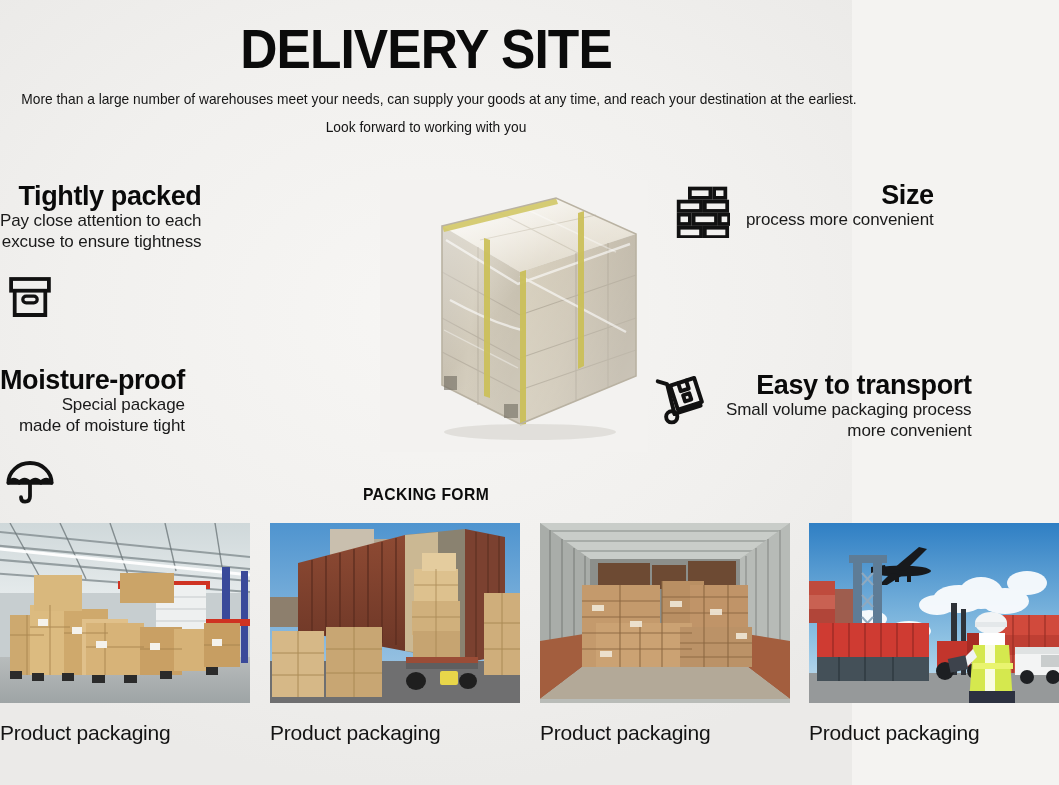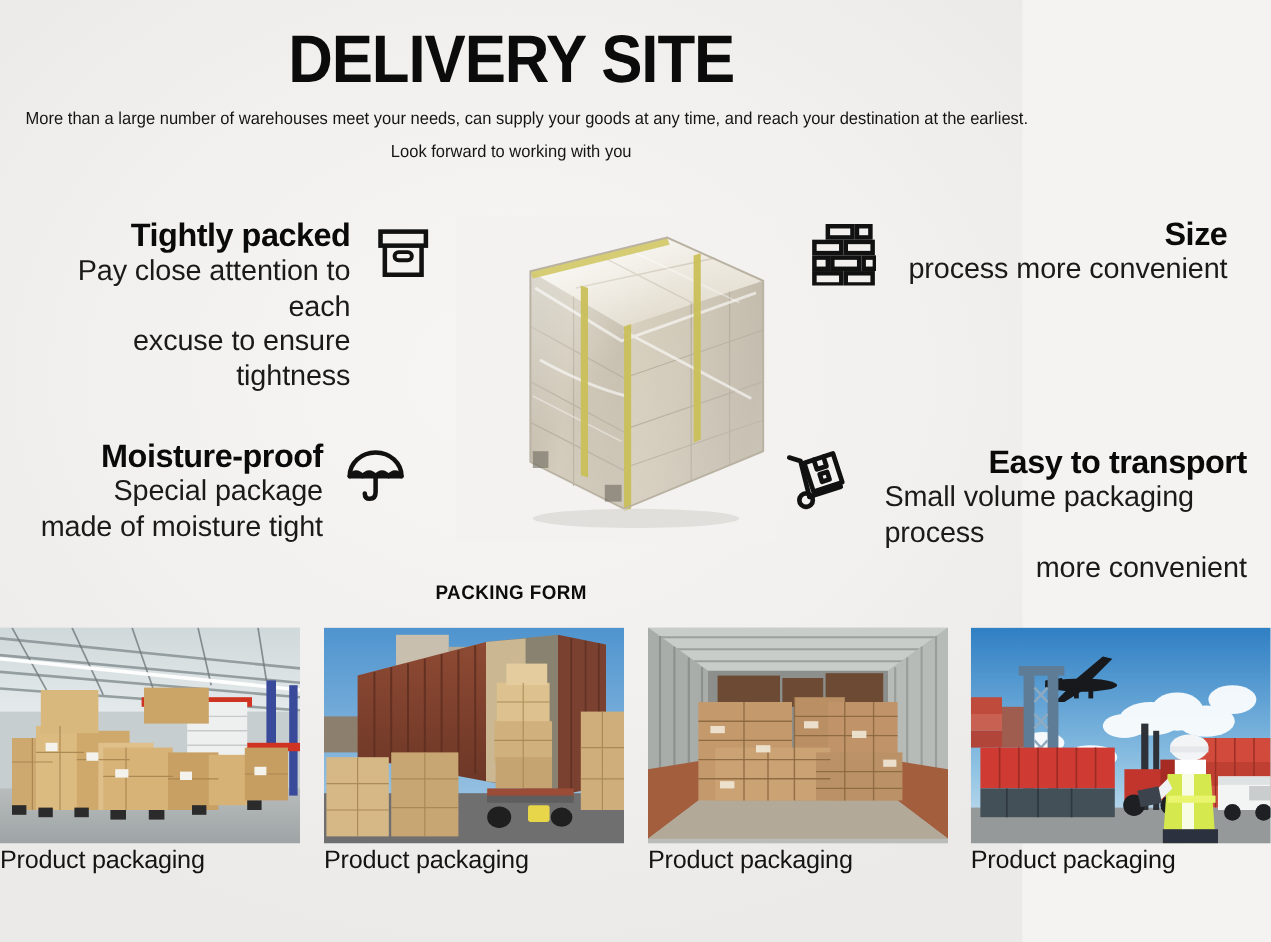--- a/index.html
+++ b/index.html
@@ -51,41 +51,40 @@
     white-space: nowrap;
   }
 
   
   .feature {
     position: absolute;
     display: flex;
     align-items: flex-start;
     gap: 14px;
   }
-  .feature.left  { flex-direction: row; }
+  .feature.left  { flex-direction: column; }
   .feature.right { flex-direction: row; }
 
   .feat-text { display: flex; flex-direction: column; }
   .feature.left .feat-text { align-items: flex-end; text-align: right; }
   .feature.right .feat-text { align-items: flex-end; text-align: left; }
 
   .feat-title {
     font-size: 27px;
     font-weight: bold;
     color: #0a0a0a;
     line-height: 1.12;
     letter-spacing: -0.4px;
     white-space: nowrap;
   }
   .feat-desc {
-    font-size: 24px;
+    font-size: 17px;
     color: #1a1a1a;
     line-height: 1.22;
     letter-spacing: -0.1px;
-    margin-left: 11px;
   }
 
   .feat-icon {
     flex: 0 0 auto;
     width: 60px;
     height: 60px;
     display: flex;
     align-items: center;
     justify-content: center;
   }
@@ -136,21 +135,21 @@
   .thumb-photo {
     width: 250px;
     height: 180px;
     overflow: hidden;
     background: #ddd;
     position: relative;
   }
   .thumb-photo svg { display: block; width: 250px; height: 180px; }
 
   .thumb-caption {
-    margin-top: 2px;
+    margin-top: 18px;
     font-size: 21px;
     color: #141414;
     letter-spacing: -0.2px;
     white-space: nowrap;
   }
 </style>
 </head>
 <body>
 
 <div id="page">

